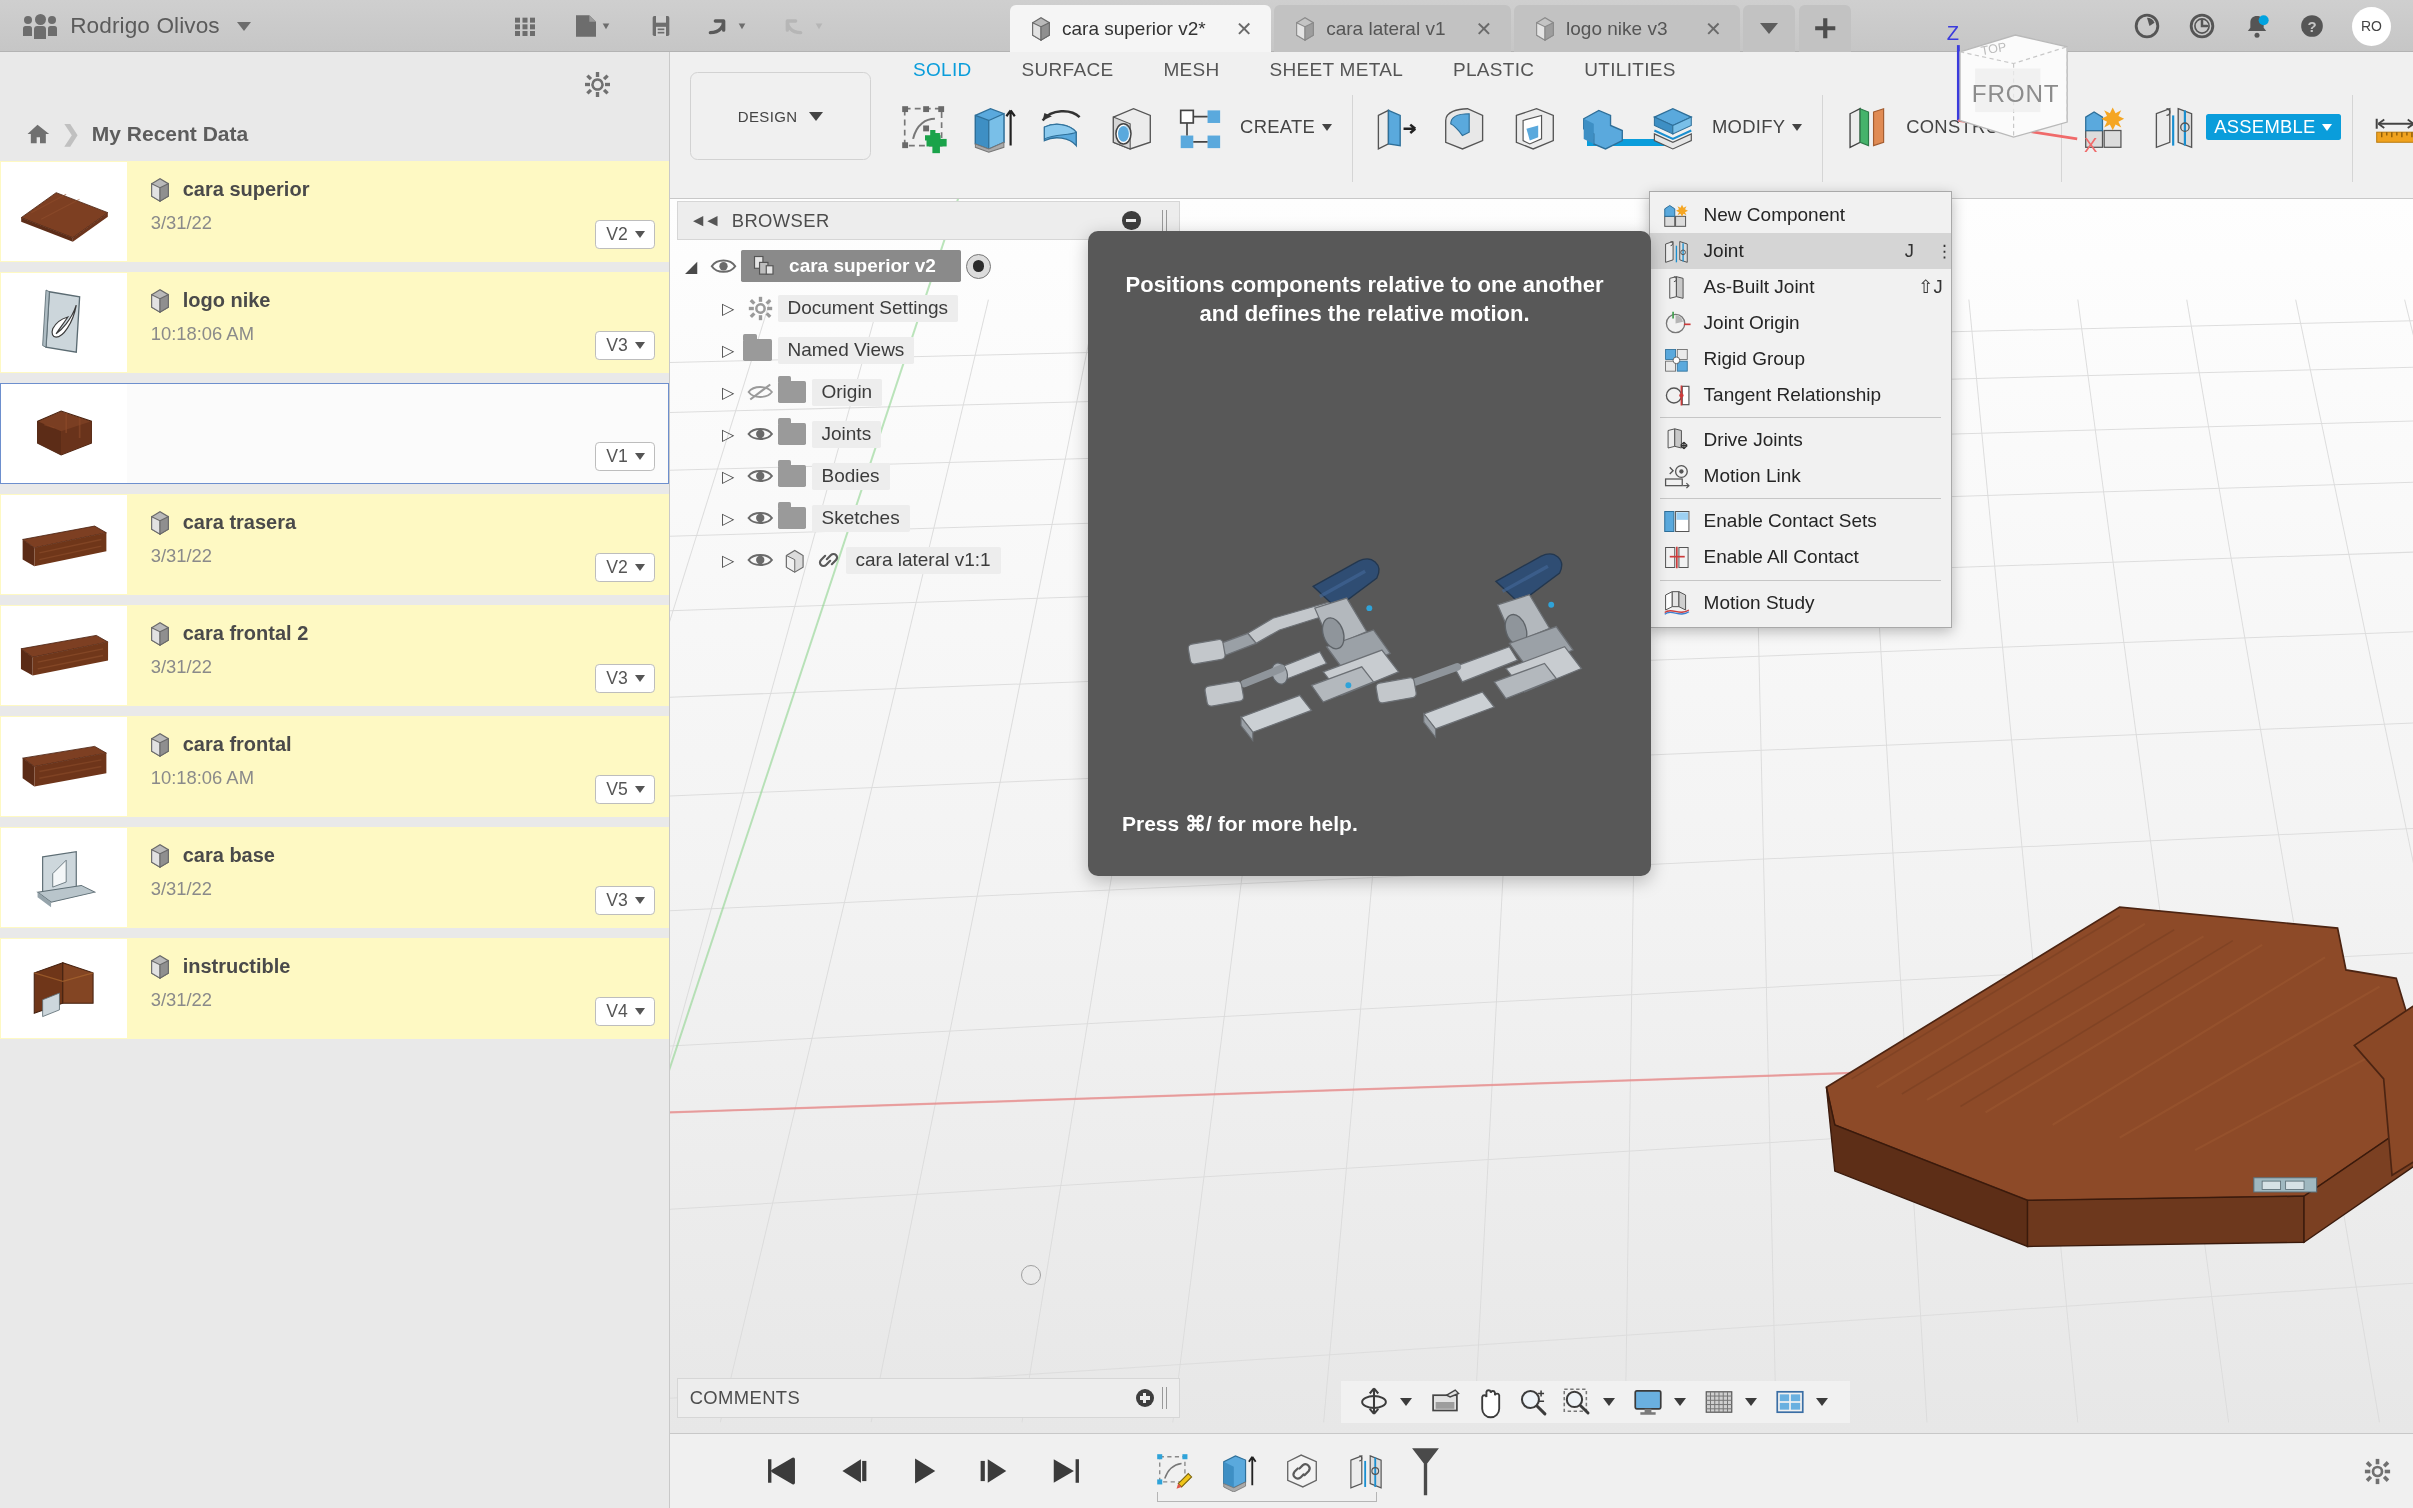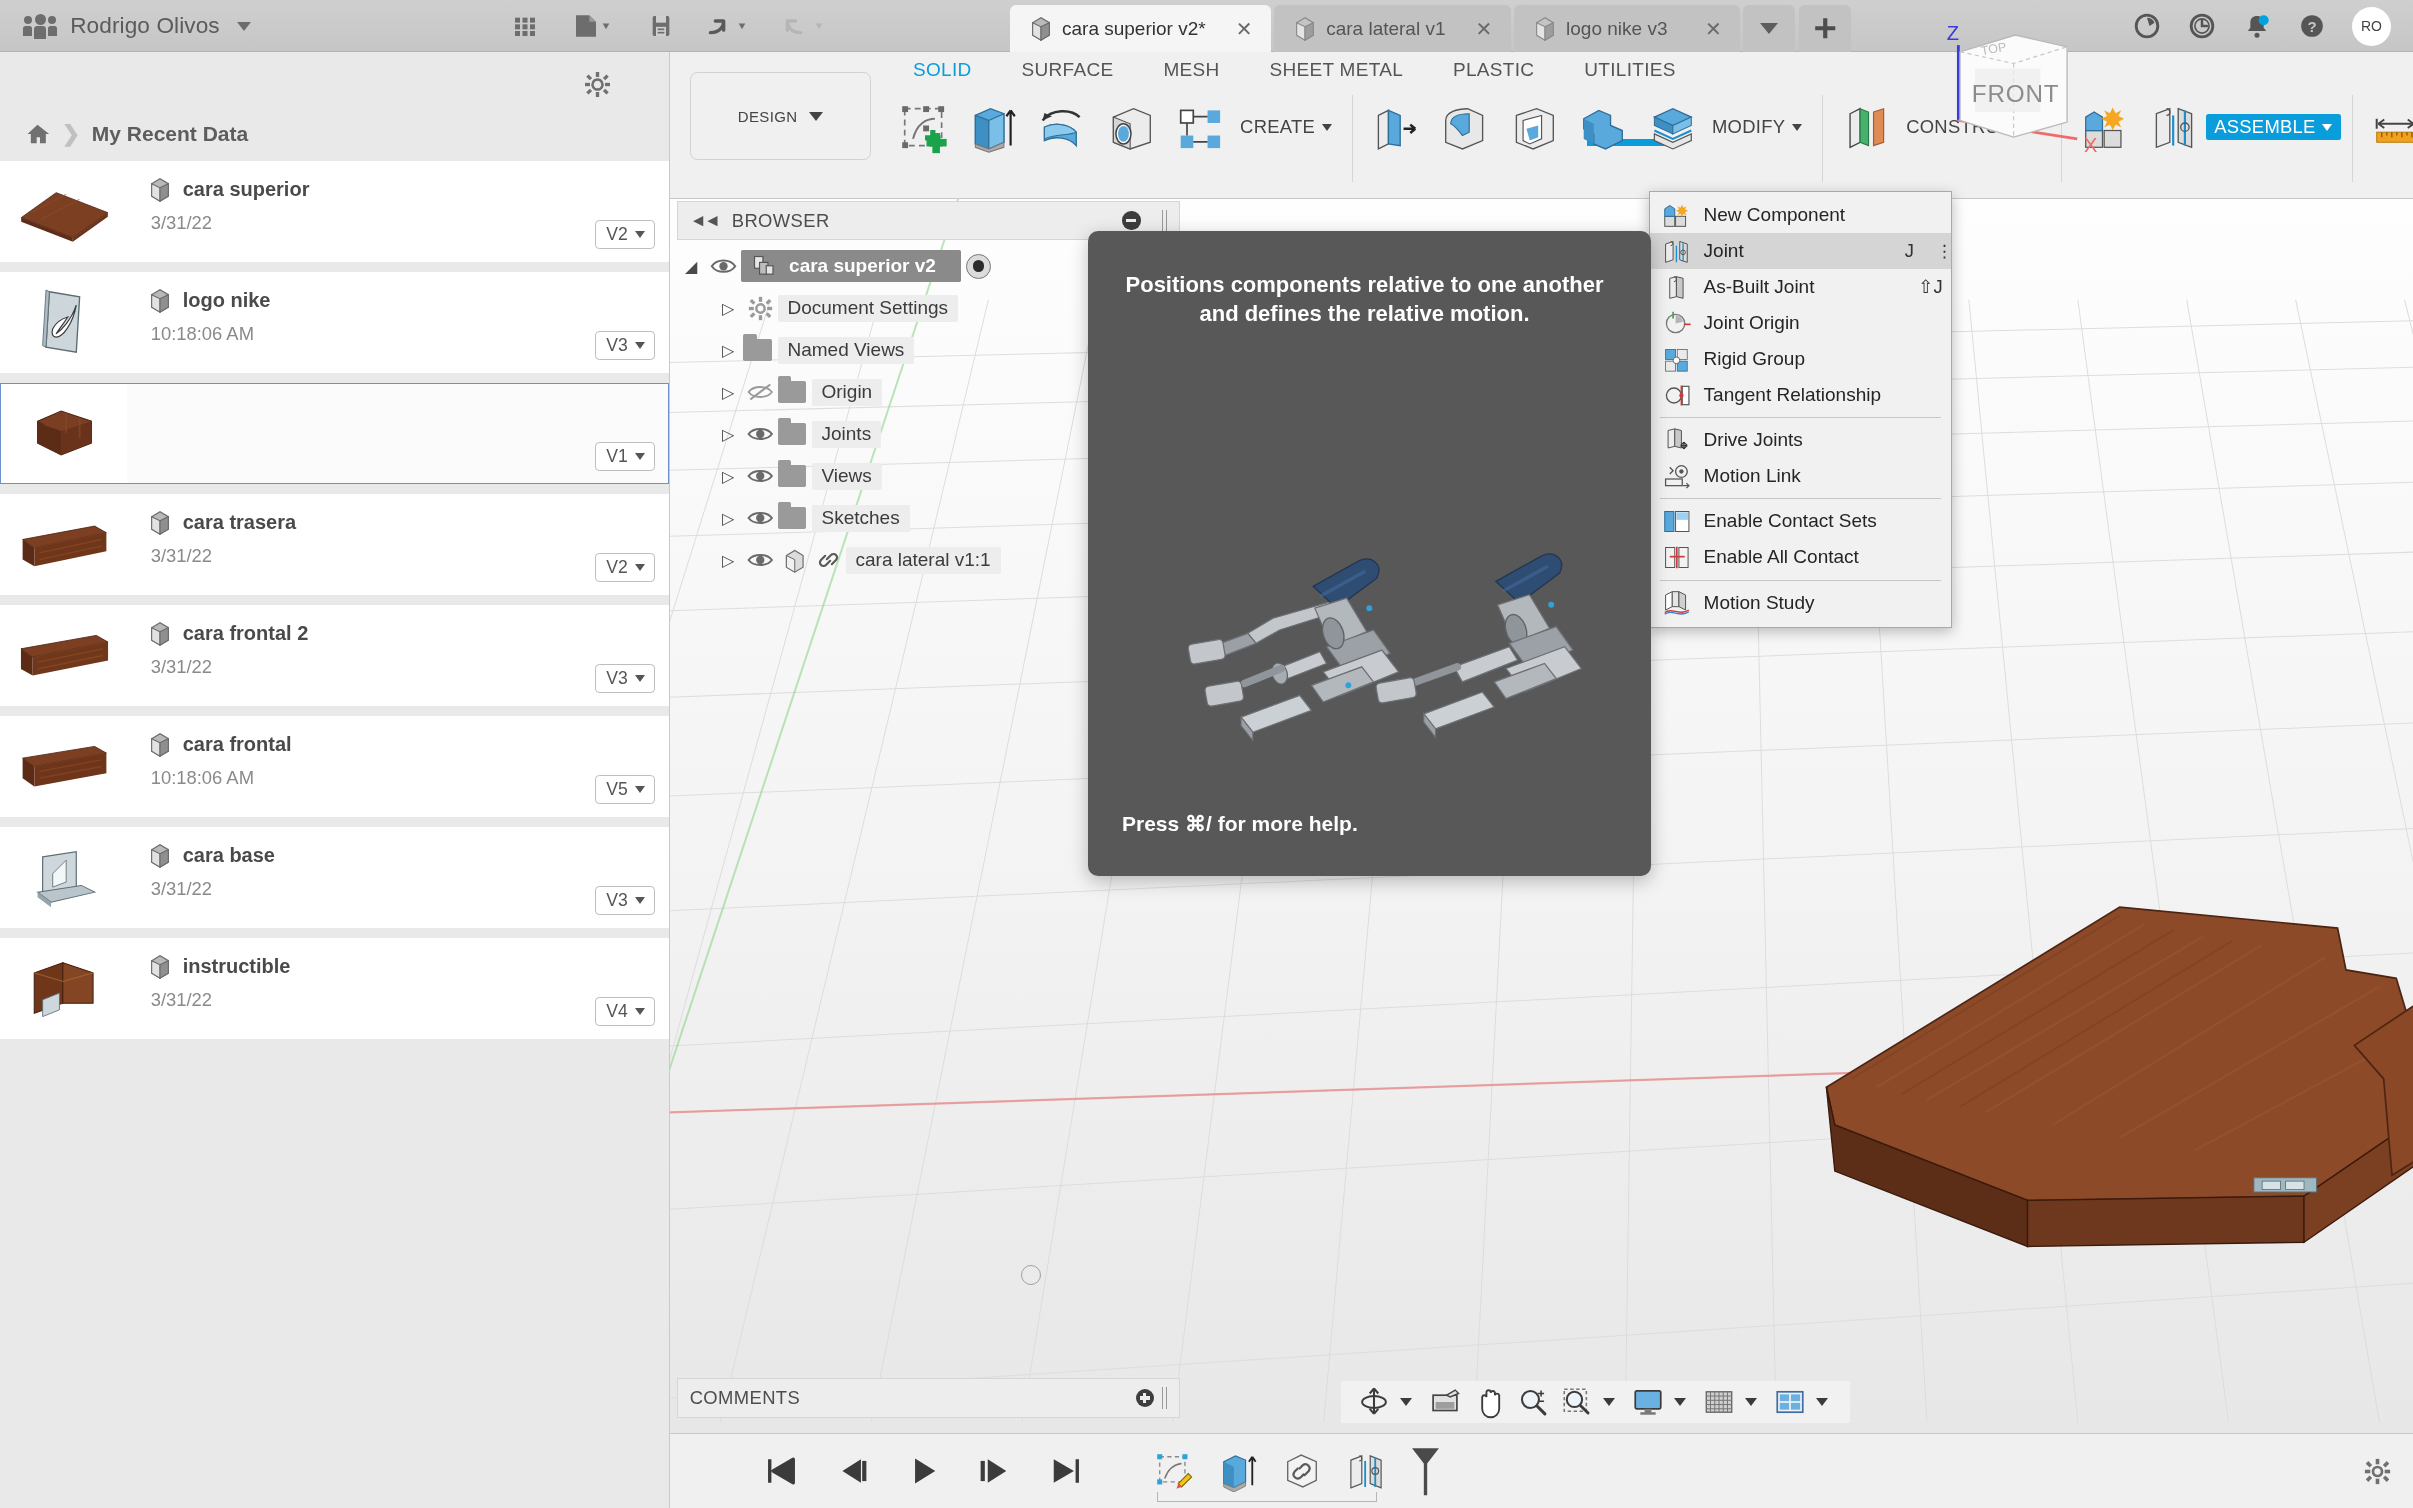--- a/index.html
+++ b/index.html
@@ -60,21 +60,21 @@
   }
   .gear-row { height:62px; position:relative; }
   .gear { position:absolute; right:59px; top:20px; width:25px;height:25px;}
   .breadcrumb { display:flex; align-items:center; height:40px; padding-left:25px; gap:11.7px;}
   .bc-home { width:25px;height:22px;}
   .bc-sep { color:#c0c0c0; font-size:22px; font-weight:bold;}
   .bc-text { font-size:21px; color:#5d5d5d; font-weight:bold;}
 
   .dlist { margin-top:6.7px; }
   .drow {
-    display:flex; background:#ffffff; height:101px; margin-bottom:10px;
+    display:flex; background:#fef9c3; height:101px; margin-bottom:10px;
     border:0.8px solid transparent; position:relative; cursor:pointer;
   }
   .drow.selected { border:1.7px solid #6d8fce; background:#fbfbfb; }
   .dthumb { width:126px; height:100%; background:#fff; display:flex;align-items:center;justify-content:center;}
   .dinfo { flex:1; padding:15px 0 0 22px; }
   .dtitle { display:flex; align-items:center; gap:11.7px; font-size:20px; font-weight:bold; color:#4a4a4a;}
   .dtitle .cube { width:22px;height:25px;}
   .ddate { font-size:18.4px; color:#8a8a8a; margin-top:10px; margin-left:1.7px;}
   .vbadge {
     position:absolute; right:13.4px; bottom:11.7px; border:0.8px solid #bdbdbd; border-radius:4.2px;
@@ -745,21 +745,21 @@
       <span class="tarrow">▷</span>
       <span class="teye">
         <svg width="28.5" height="20" viewBox="0 0 34 24">
             <path d="M3 12 C9 4 25 4 31 12 C25 20 9 20 3 12z" fill="none" stroke="#6a6a6a" stroke-width="2.4"></path>
             <circle cx="17" cy="12" r="5" fill="#6a6a6a"></circle>
           </svg>
       </span>
       <span class="teye" style="width:34px">
           <span class="tfolder"></span>
         </span>
-      <span class="tlabel">Views</span>
+      <span class="tlabel">Bodies</span>
     </div>
 
     <div class="tnode" style="padding-left:37px">
       <span class="tarrow">▷</span>
       <span class="teye">
         <svg width="28.5" height="20" viewBox="0 0 34 24">
             <path d="M3 12 C9 4 25 4 31 12 C25 20 9 20 3 12z" fill="none" stroke="#6a6a6a" stroke-width="2.4"></path>
             <circle cx="17" cy="12" r="5" fill="#6a6a6a"></circle>
           </svg>
       </span>

